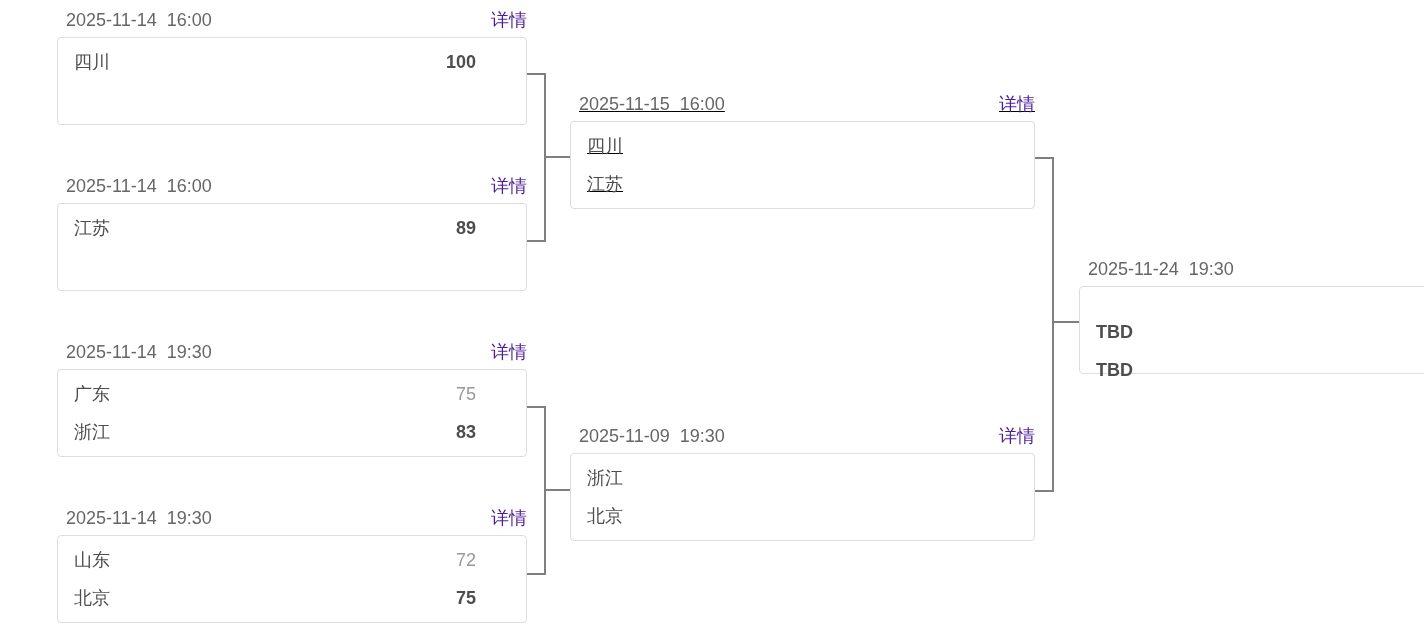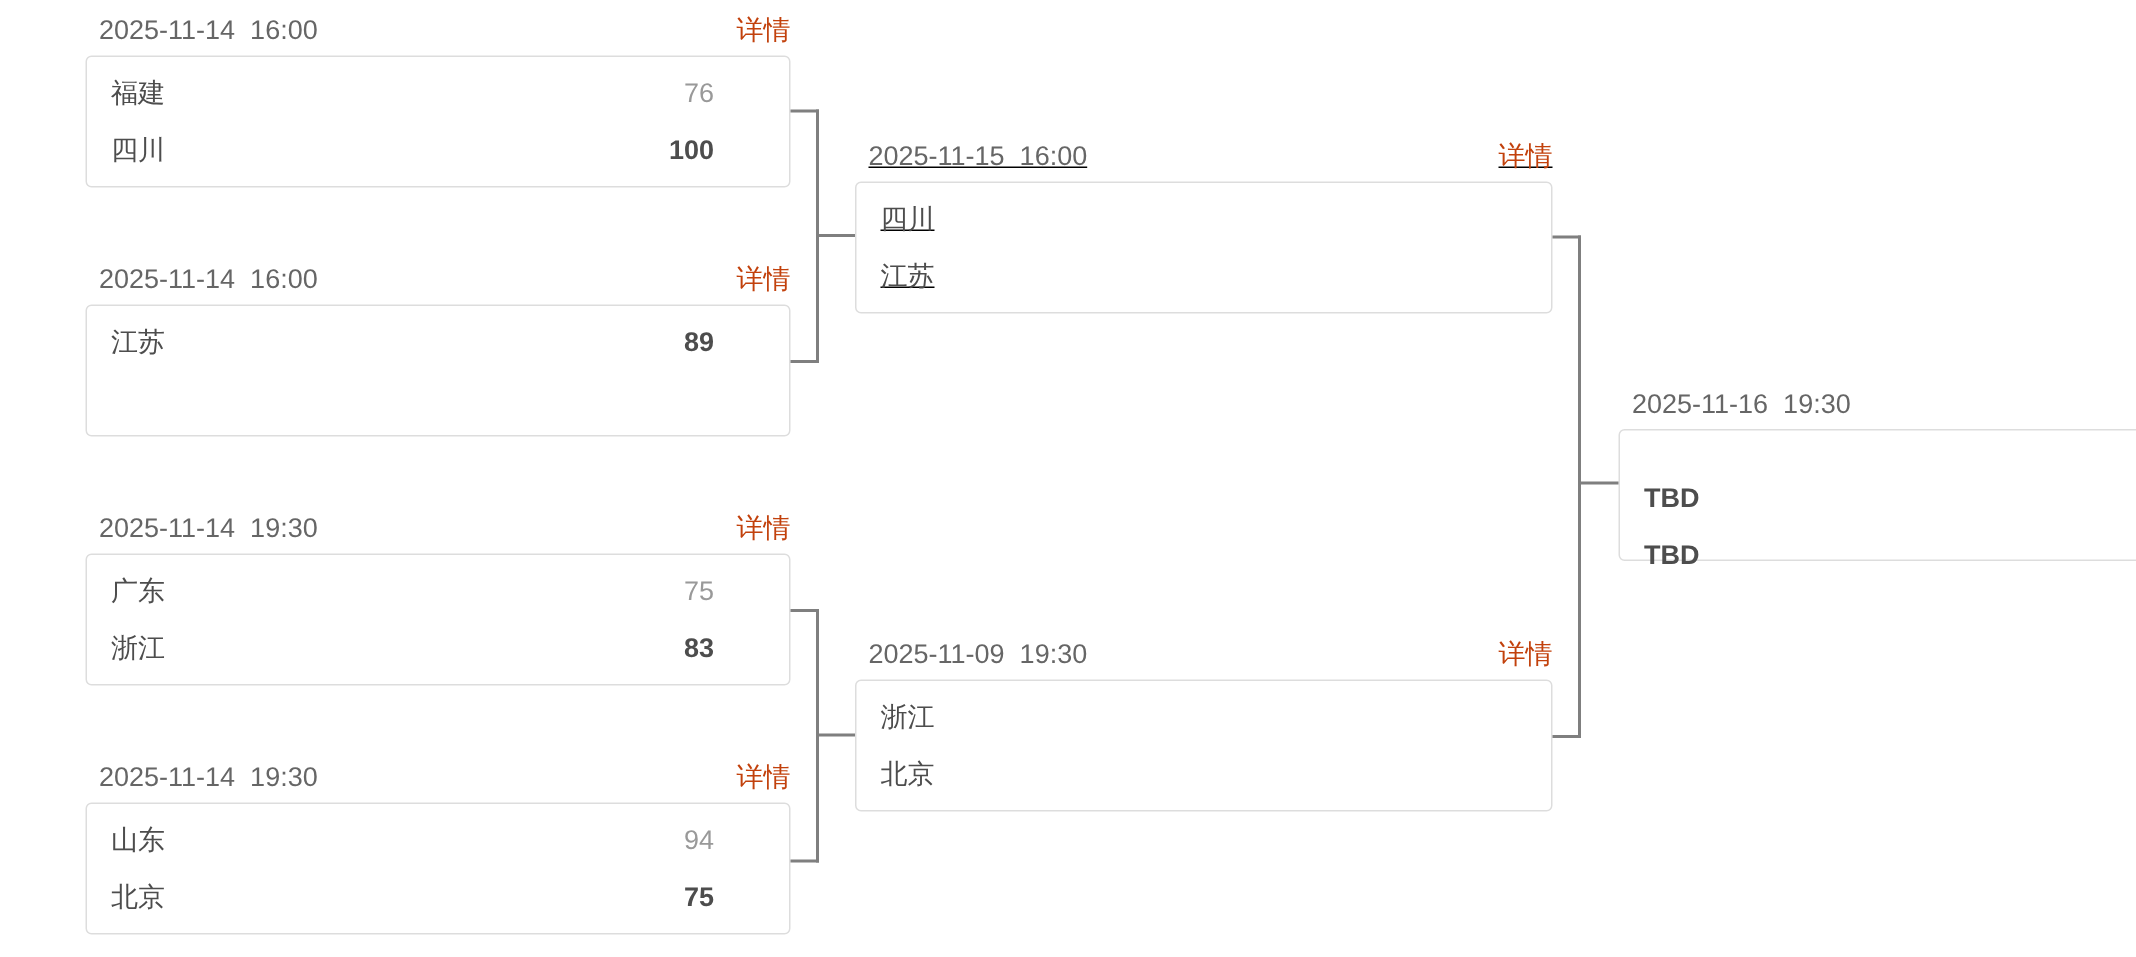--- a/index.html
+++ b/index.html
@@ -26,21 +26,21 @@
     padding-left: 9px;
     margin-bottom: 4px;
   }
   .date {
     font-size: 18px;
     color: #666666;
     white-space: pre;
   }
   .details {
     font-size: 18px;
-    color: #c2410c;
+    color: #4c1d95;
     cursor: pointer;
   }
   .card {
     box-sizing: border-box;
     height: 88px;
     border: 1px solid #dddddd;
     border-radius: 4px;
     background: #ffffff;
     padding: 5px 0;
   }
@@ -100,24 +100,20 @@
 
 <div class="bracket">
 
   <div class="match m1">
     <div class="match-header">
       <span class="date">2025-11-14  16:00</span>
       <span class="details">详情</span>
     </div>
     <div class="card">
       <div class="row">
-        <span class="team">福建</span>
-        <span class="score">76</span>
-      </div>
-      <div class="row">
         <span class="team">四川</span>
         <span class="score winner">100</span>
       </div>
     </div>
   </div>
 
   <div class="match m2">
     <div class="match-header">
       <span class="date">2025-11-14  16:00</span>
       <span class="details">详情</span>
@@ -148,21 +144,21 @@
   </div>
 
   <div class="match m4">
     <div class="match-header">
       <span class="date">2025-11-14  19:30</span>
       <span class="details">详情</span>
     </div>
     <div class="card">
       <div class="row">
         <span class="team">山东</span>
-        <span class="score">94</span>
+        <span class="score">72</span>
       </div>
       <div class="row">
         <span class="team">北京</span>
         <span class="score winner">75</span>
       </div>
     </div>
   </div>
 
   <div class="match s1">
     <div class="match-header">
@@ -193,21 +189,21 @@
       </div>
       <div class="row">
         <span class="team">北京</span>
         <span class="score"></span>
       </div>
     </div>
   </div>
 
   <div class="match f1">
     <div class="match-header">
-      <span class="date">2025-11-16  19:30</span>
+      <span class="date">2025-11-24  19:30</span>
       <span class="details"></span>
     </div>
     <div class="card">
       <div class="row">
         <span class="team tbd">TBD</span>
         <span class="score"></span>
       </div>
       <div class="row">
         <span class="team tbd">TBD</span>
         <span class="score"></span>

